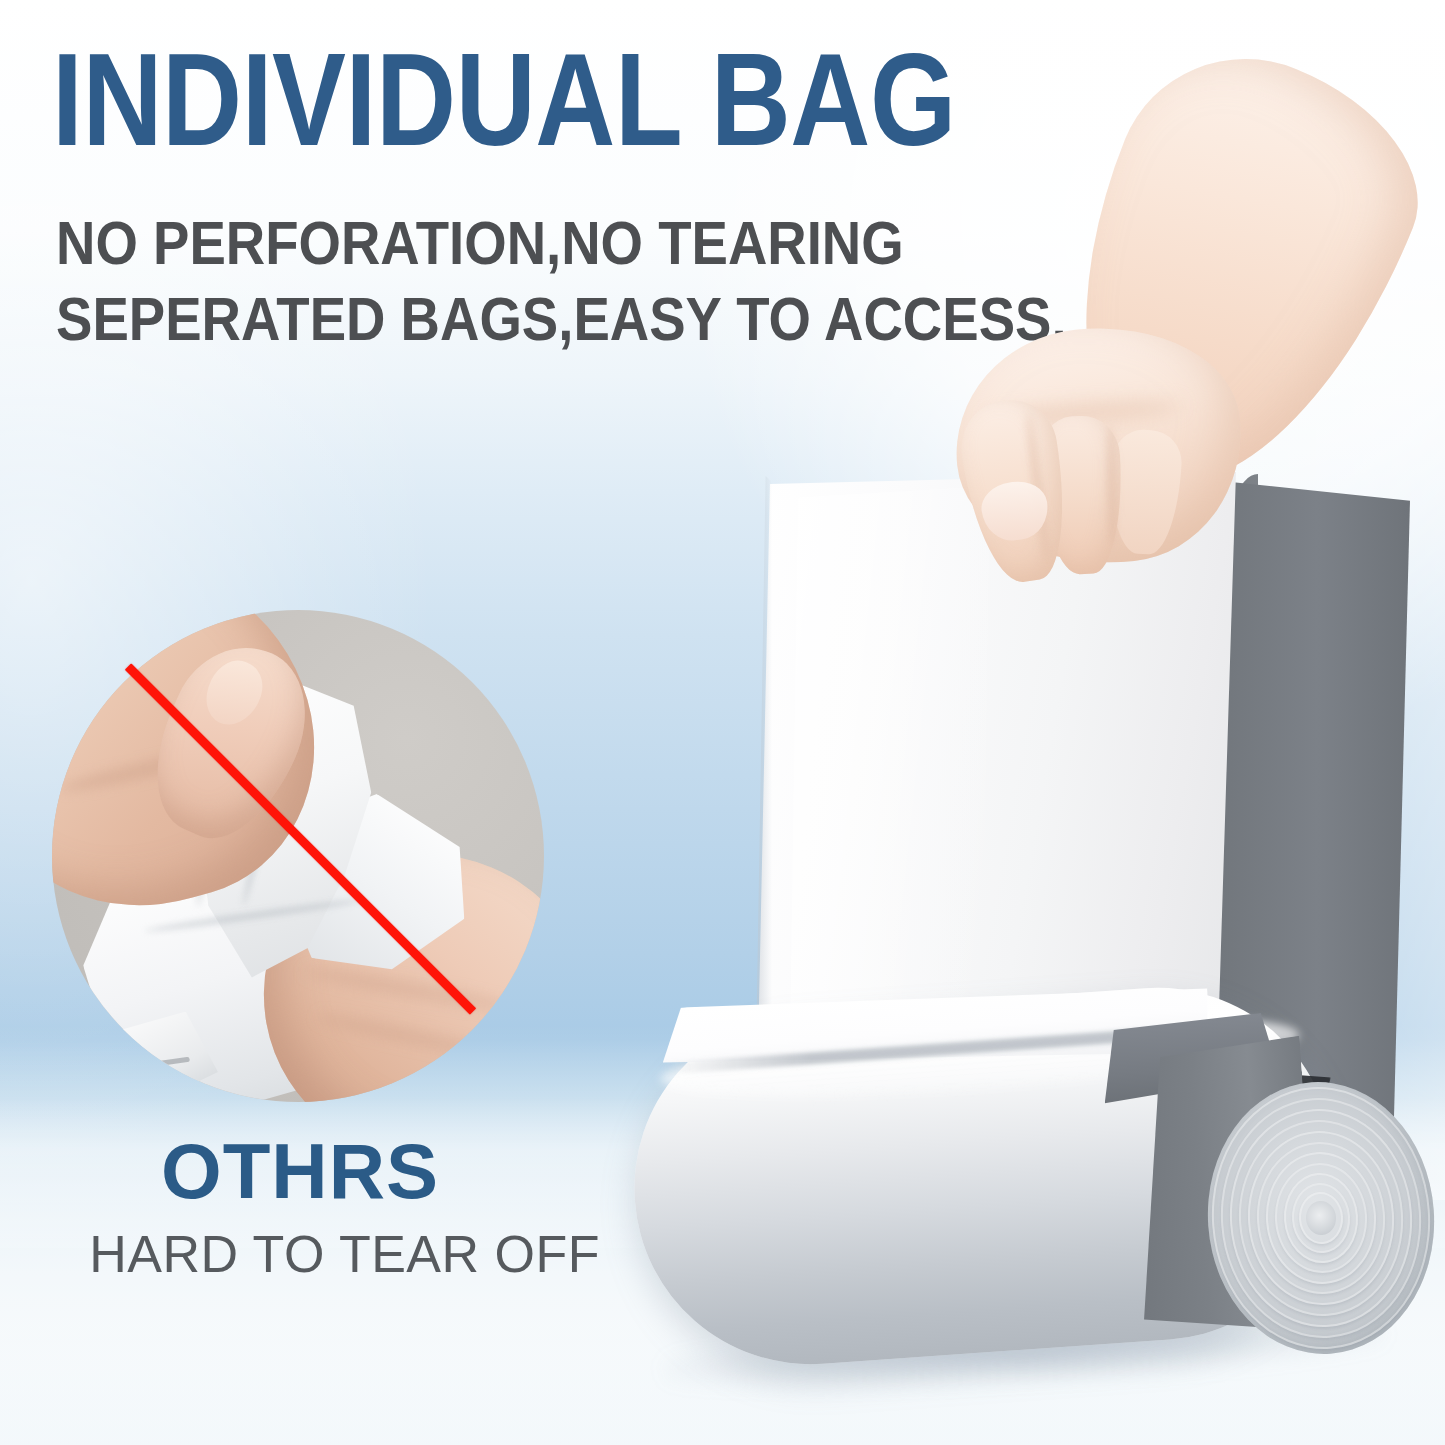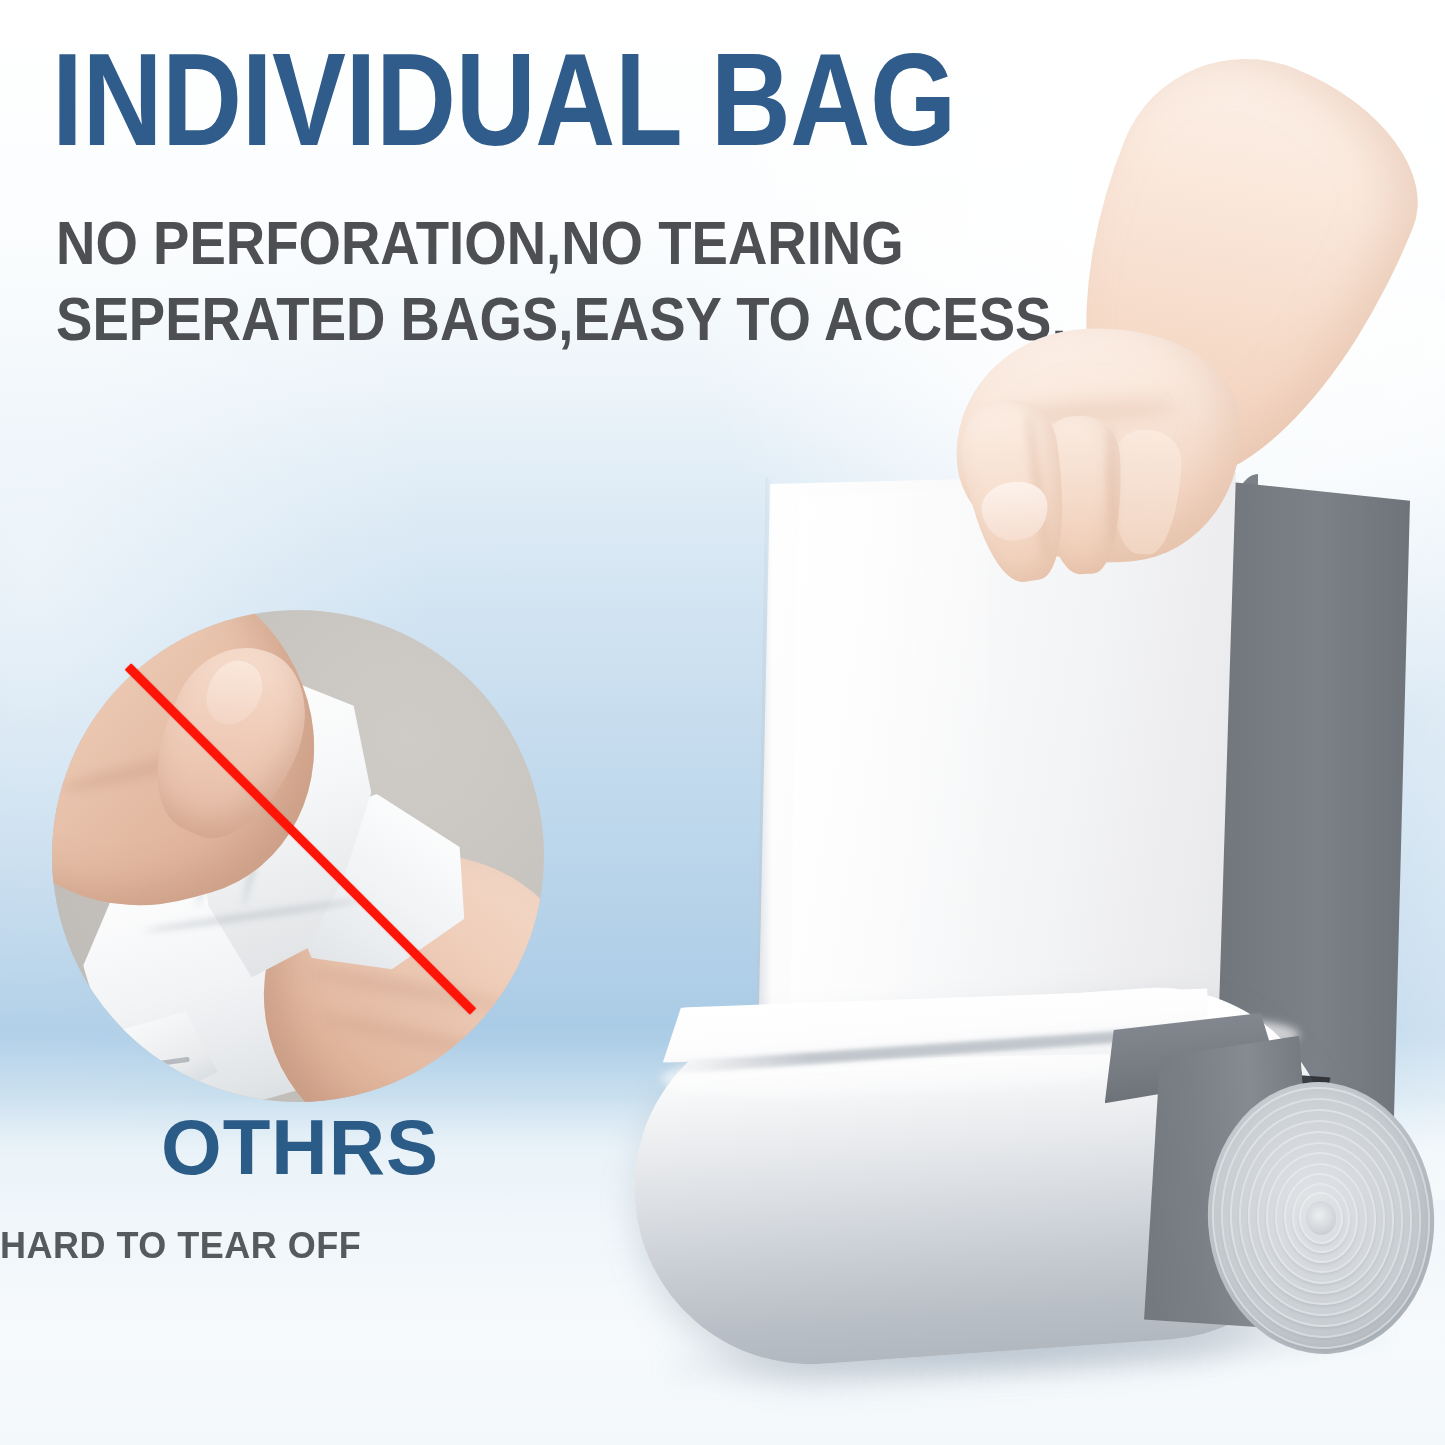--- a/index.html
+++ b/index.html
@@ -106,38 +106,38 @@
     transform-origin: left top;
     white-space: nowrap;
   }
   .subline.l1 { top: 212px; }
   .subline.l2 { top: 288px; }
 
   
   .othrs-title {
     position: absolute;
     left: 0;
-    top: 1108px;
+    top: 1132px;
     width: 600px;
     text-align: center;
     font-size: 78px;
     line-height: 1;
     font-weight: 700;
     letter-spacing: 1px;
     color: #2b5b87;
     white-space: nowrap;
   }
   .othrs-sub {
     position: absolute;
     left: 0;
     width: 600px;
-    text-align: left;
-    font-size: 36px;
+    text-align: right;
+    font-size: 52px;
     line-height: 1;
-    font-weight: 700;
+    font-weight: 400;
     letter-spacing: 0.5px;
     color: #565a5e;
     white-space: nowrap;
   }
   .othrs-sub.s1 { top: 1228px; }
   .othrs-sub.s2 { top: 1303px; }
 
   
   .inset-circle {
     position: absolute;

